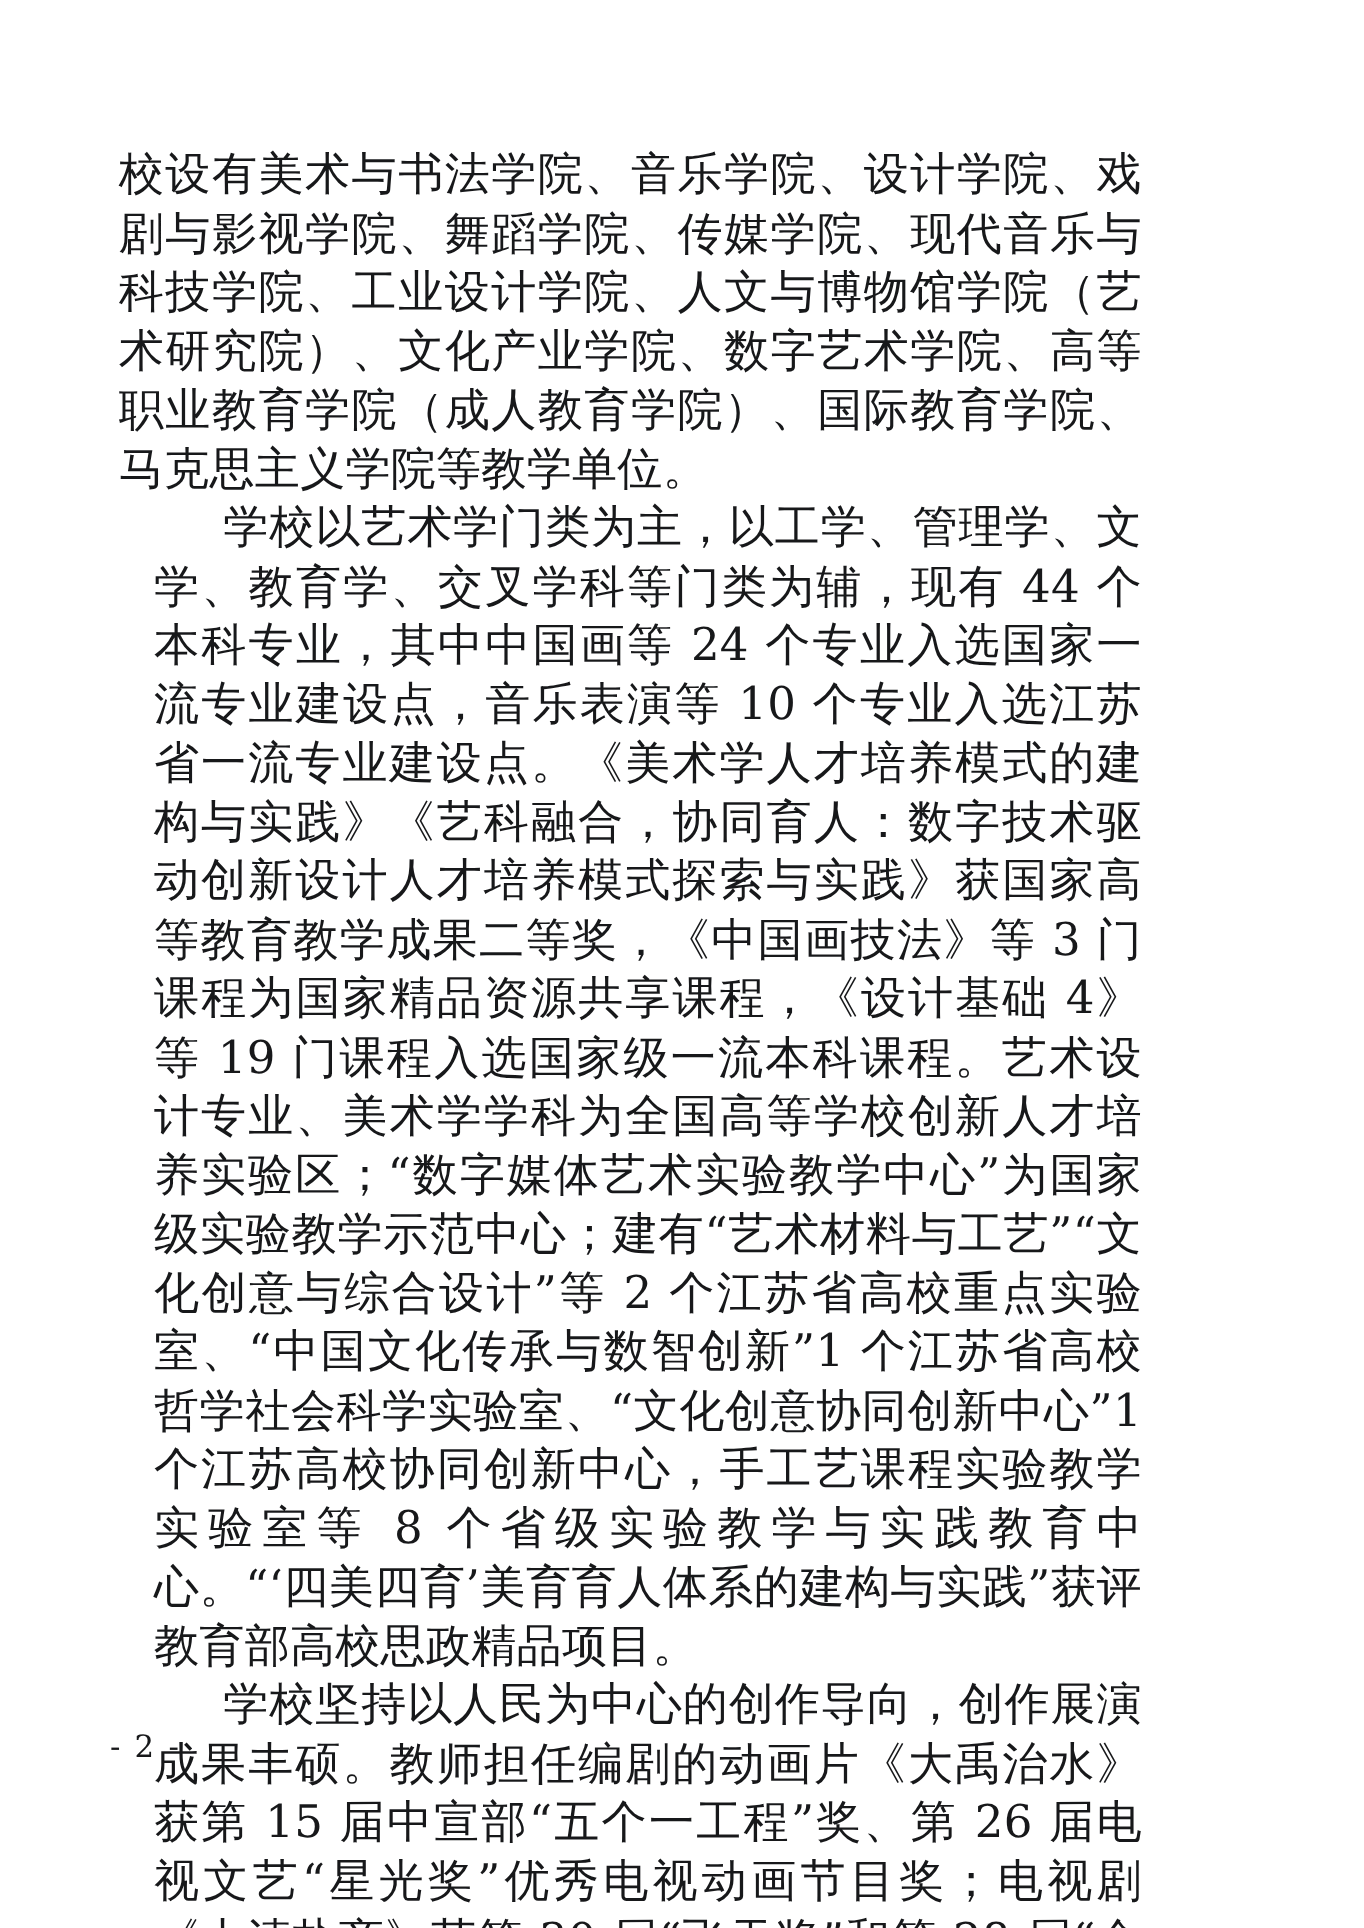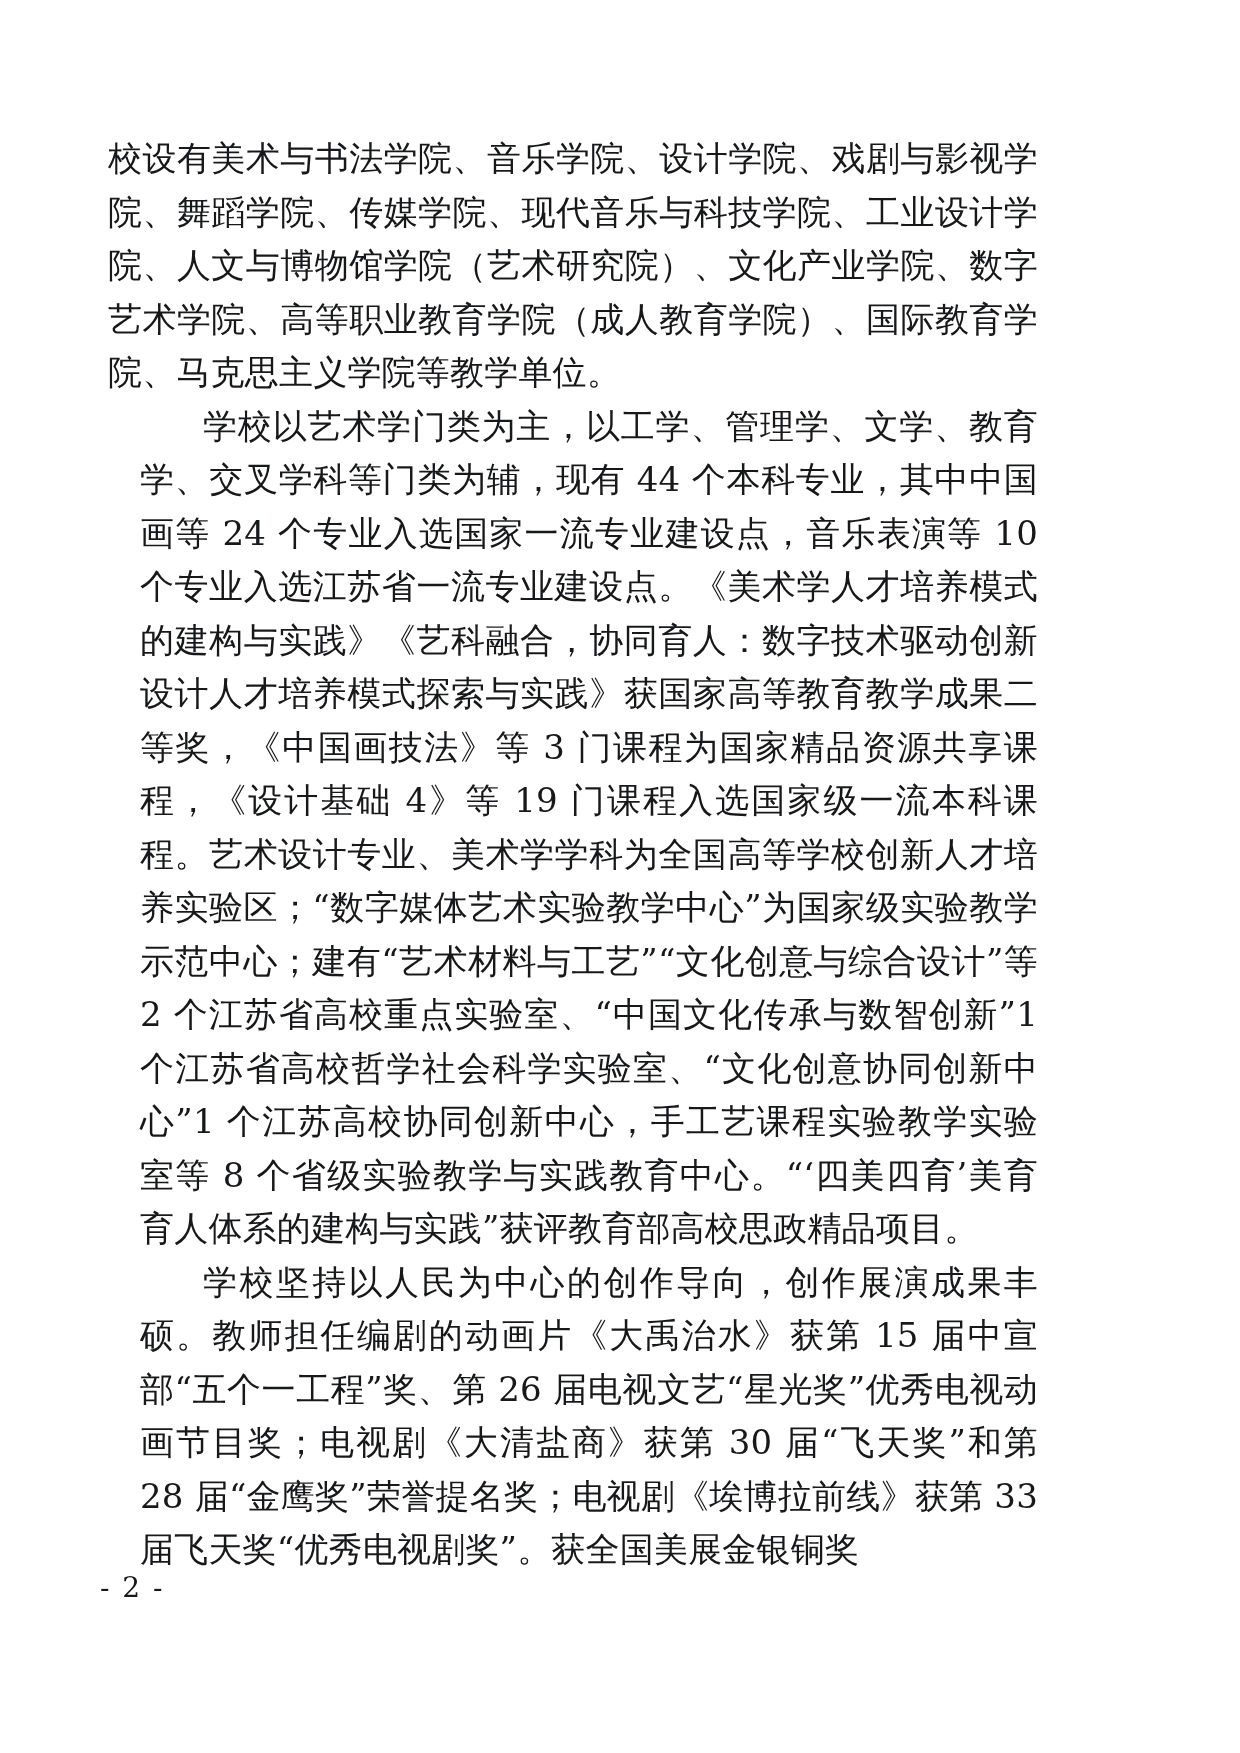--- a/index.html
+++ b/index.html
@@ -27,21 +27,21 @@
 
   .text-block {
     position: absolute;
     left: 108px;
     top: 132px;
     width: 930px;
   }
 
   .para {
     font-family: "DejaVu Serif", "Liberation Serif", serif;
-    font-size: 34px;
+    font-size: 41px;
     line-height: 53.5px;
     text-align: justify;
     text-justify: inter-character;
     text-align-last: left;
     letter-spacing: 0.2px;
     margin: 0 0 0 0;
     color: #17181a;
     -webkit-font-smoothing: antialiased;
   }
 

